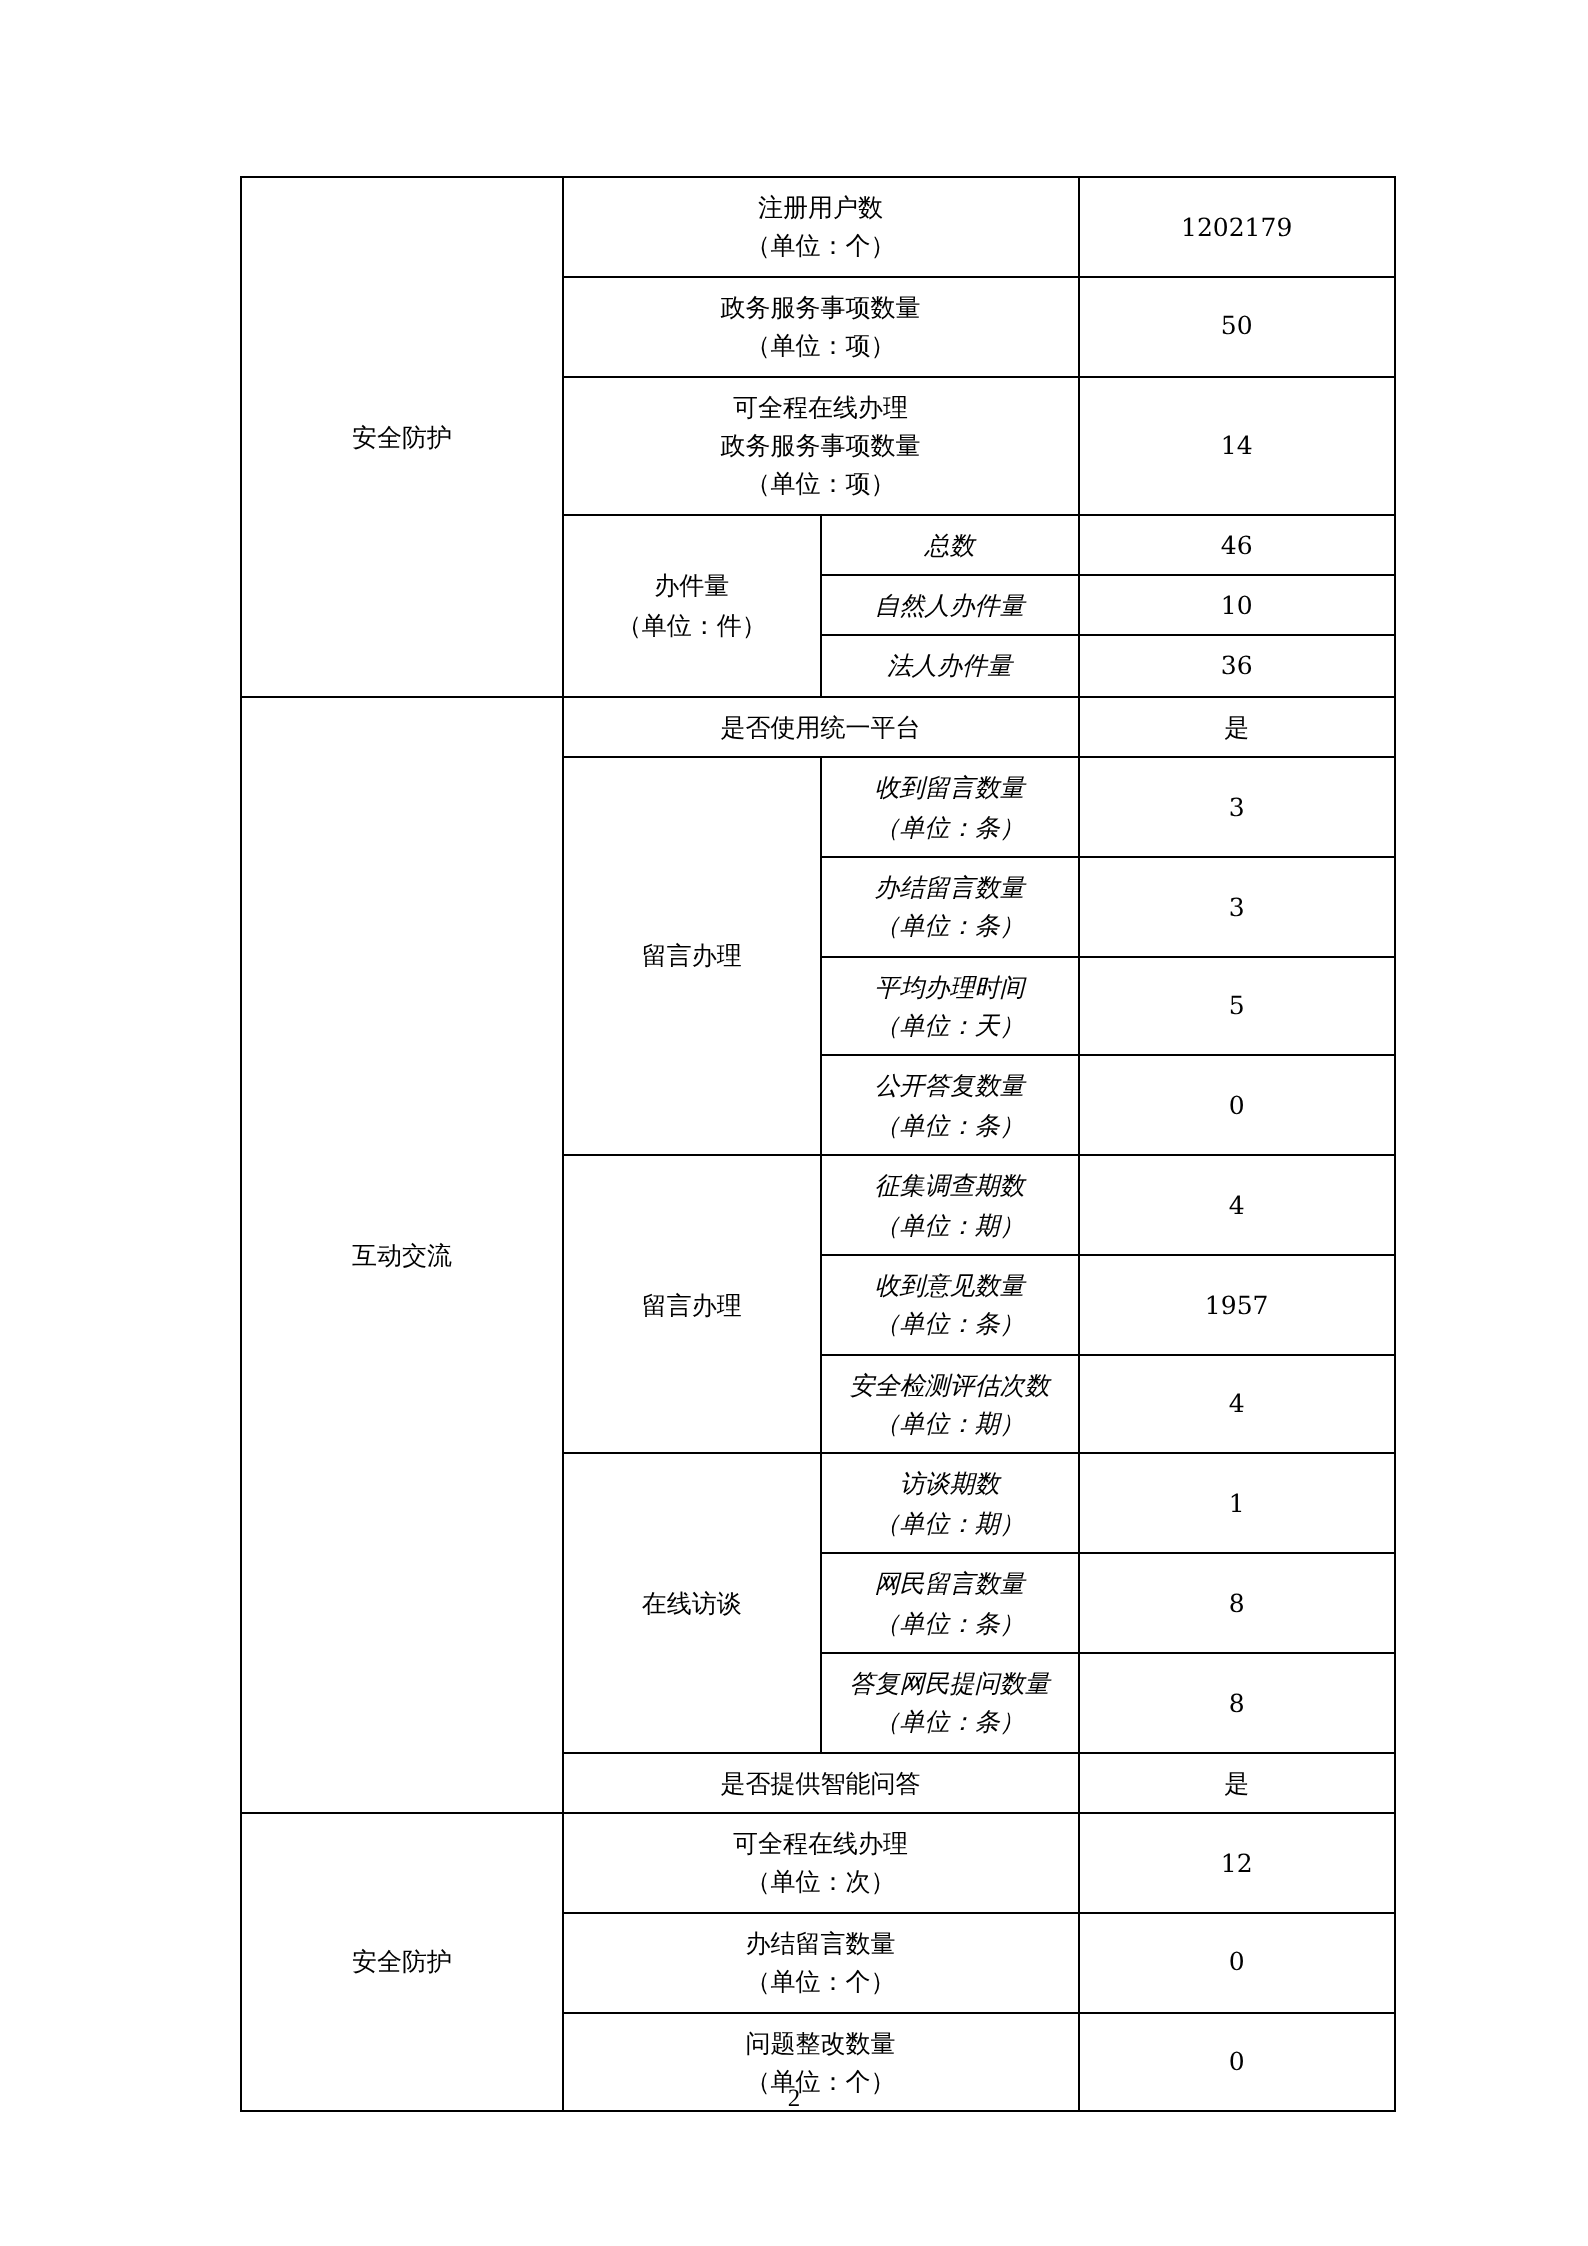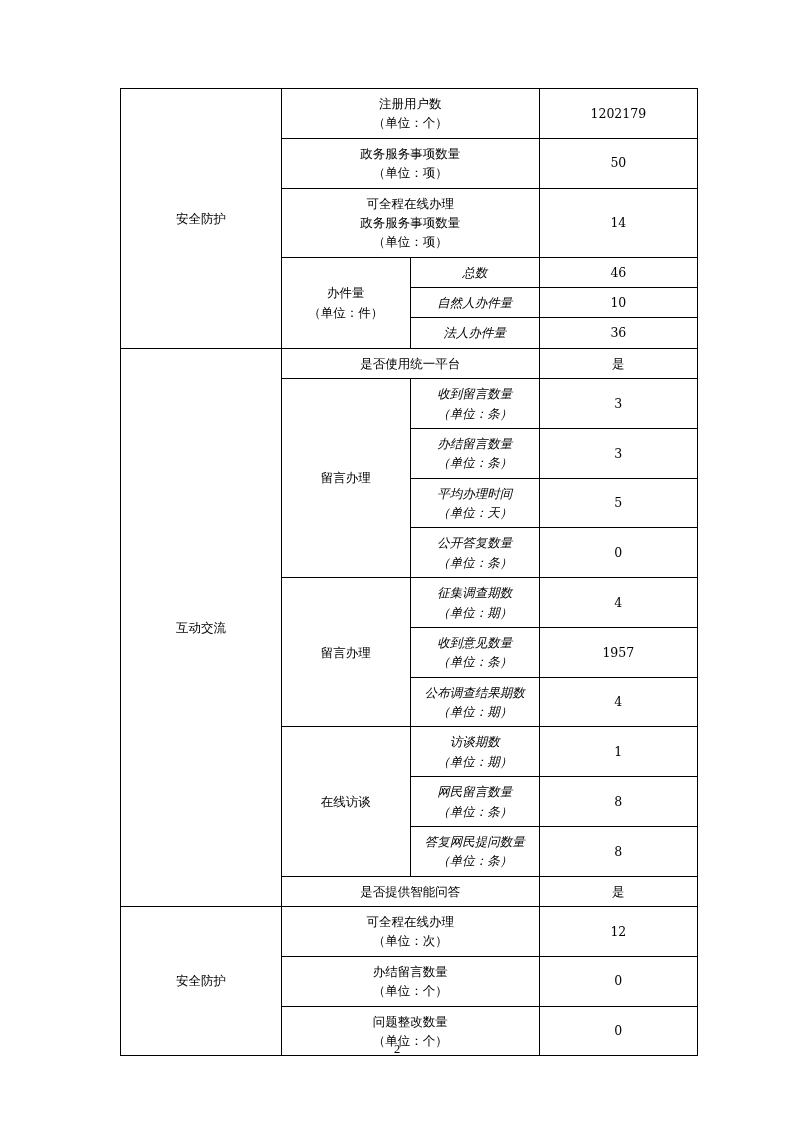--- a/index.html
+++ b/index.html
@@ -174,21 +174,21 @@
       </tr>
       <tr>
         <td class="sublabel">
           <span class="l2">收到意见数量</span>
           <span class="l2">（单位：条）</span>
         </td>
         <td class="value num">1957</td>
       </tr>
       <tr>
         <td class="sublabel">
-          <span class="l2">公布调查结果期数</span>
+          <span class="l2">安全检测评估次数</span>
           <span class="l2">（单位：期）</span>
         </td>
         <td class="value num">4</td>
       </tr>
 
       <tr>
         <td class="label" rowspan="3">
           <span class="l2">在线访谈</span>
         </td>
         <td class="sublabel">

